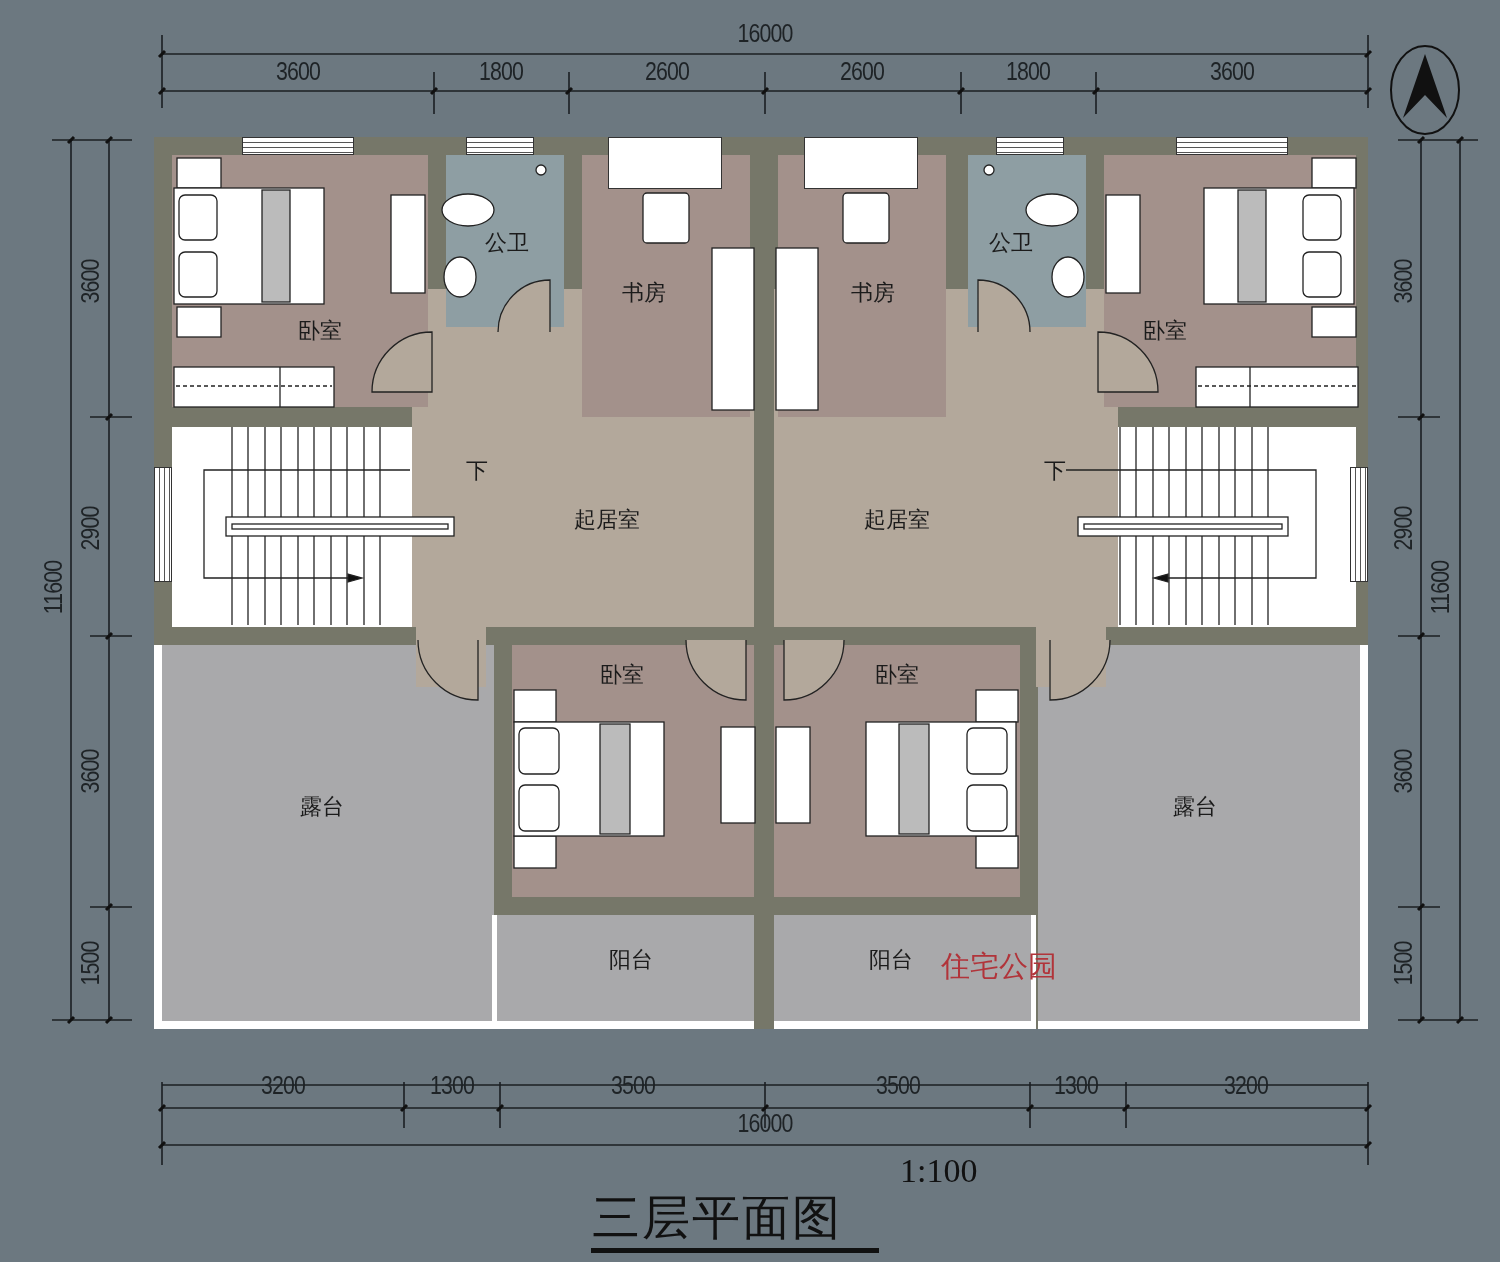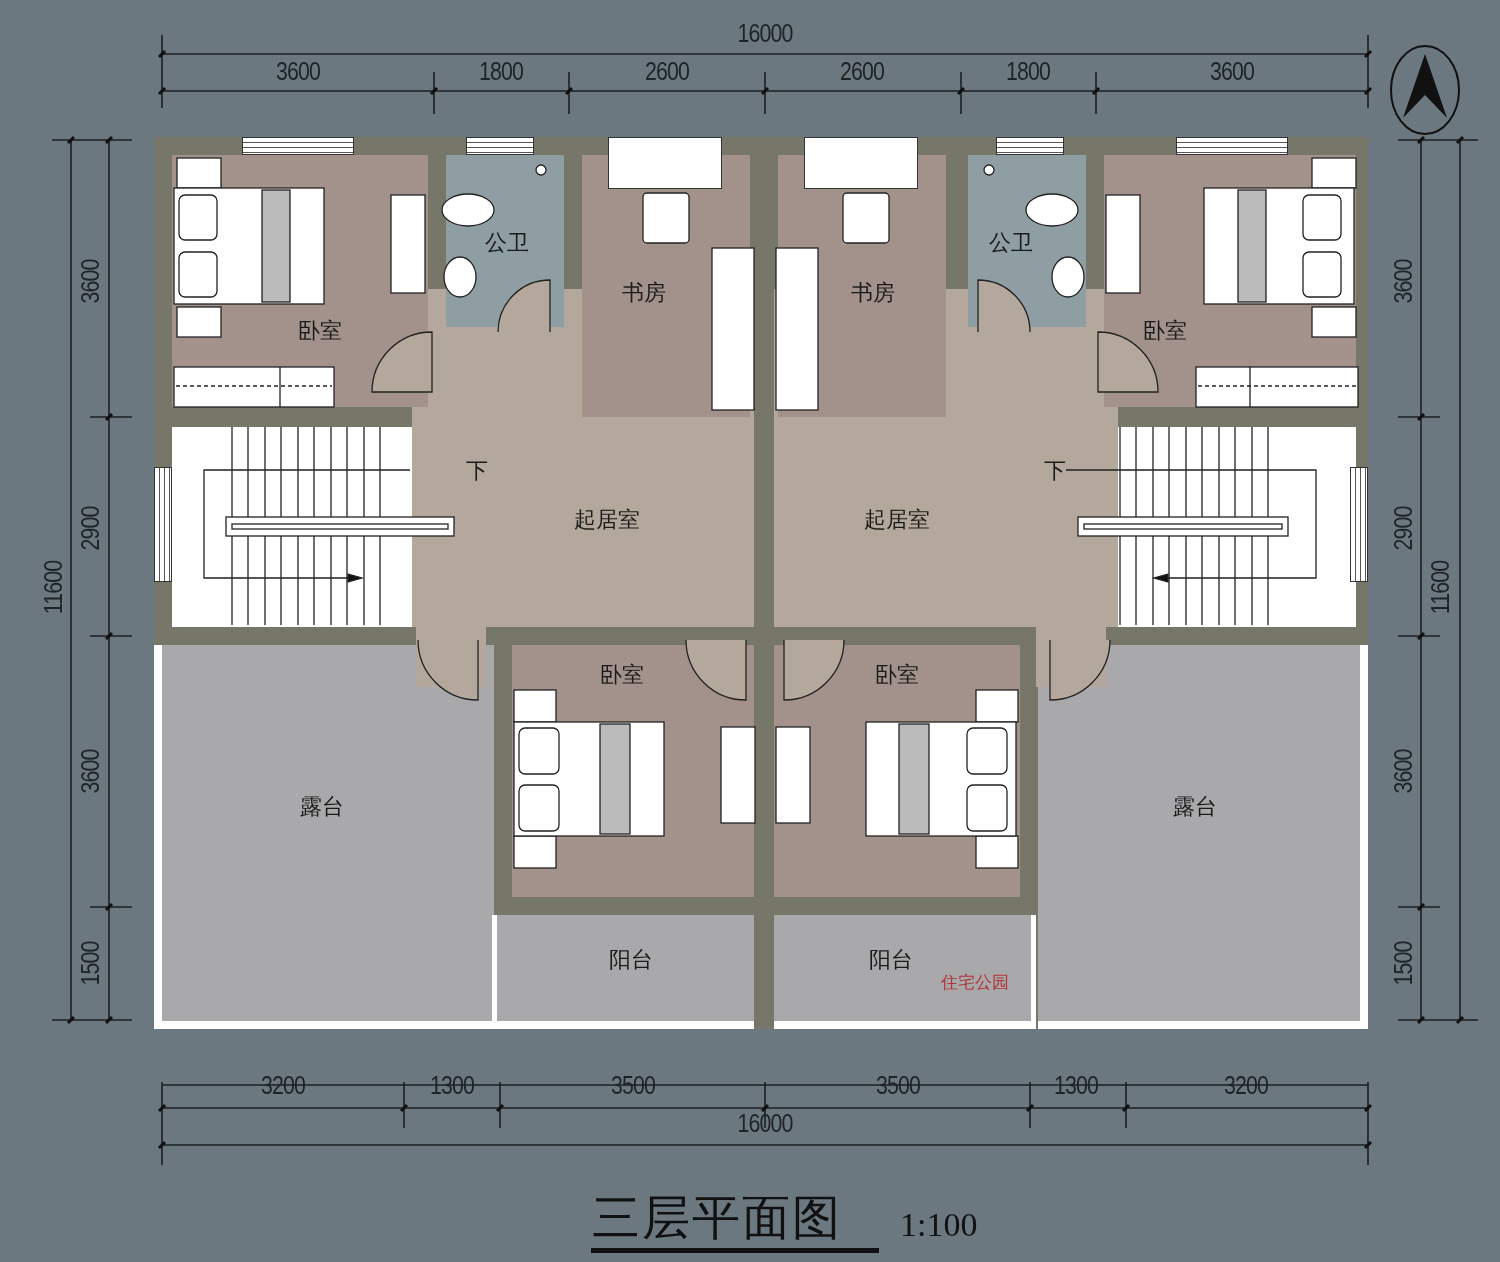--- a/index.html
+++ b/index.html
@@ -11,21 +11,21 @@
   .wall{position:absolute;background:#767769;}
   .floor-bed{position:absolute;background:#a3918b;}
   .floor-liv{position:absolute;background:#b3a89b;}
   .floor-wc{position:absolute;background:#8e9ea3;}
   .floor-ter{position:absolute;background:#a9a9ab;}
   .stair{position:absolute;background:#fff;}
   .win{position:absolute;background:#fff;border:1px solid #333;box-sizing:border-box;}
   svg{position:absolute;left:0;top:0;}
   .title{position:absolute;font-family:"DejaVu Serif",serif;font-size:48px;color:#111;letter-spacing:2px;}
   .scale{position:absolute;font-family:"Liberation Serif",serif;font-size:34px;color:#111;}
-  .wm{position:absolute;font-family:"DejaVu Sans",sans-serif;font-size:17px;color:#b1343a;white-space:nowrap;margin-top:24px;}
+  .wm{position:absolute;font-family:"DejaVu Sans",sans-serif;font-size:29px;color:#b1343a;white-space:nowrap;}
 </style>
 </head>
 <body>
 
 <svg width="1500" height="1262">
   <g stroke="#1b1f22" stroke-width="1.6" fill="none">
 
     <line x1="162" y1="54" x2="1368" y2="54"></line>
     <line x1="162" y1="35" x2="162" y2="108"></line>
     <line x1="1368" y1="35" x2="1368" y2="108"></line>
@@ -292,13 +292,13 @@
 <div class="room-label" style="left:600px;top:660px;">卧室</div>
 <div class="room-label" style="left:875px;top:660px;">卧室</div>
 <div class="room-label" style="left:300px;top:792px;">露台</div>
 <div class="room-label" style="left:1173px;top:792px;">露台</div>
 <div class="room-label" style="left:609px;top:945px;">阳台</div>
 <div class="room-label" style="left:869px;top:945px;">阳台</div>
 <div class="wm" style="left:941px;top:947px;">住宅公园</div>
 
 <div class="title" style="left:592px;top:1186px;">三层平面图</div>
 <div class="abs" style="left:591px;top:1248px;width:288px;height:5px;background:#111;"></div>
-<div class="scale" style="left:900px;top:1206px;">1:100</div>
+<div class="scale" style="left:900px;top:1152px;">1:100</div>
 
 </body></html>

